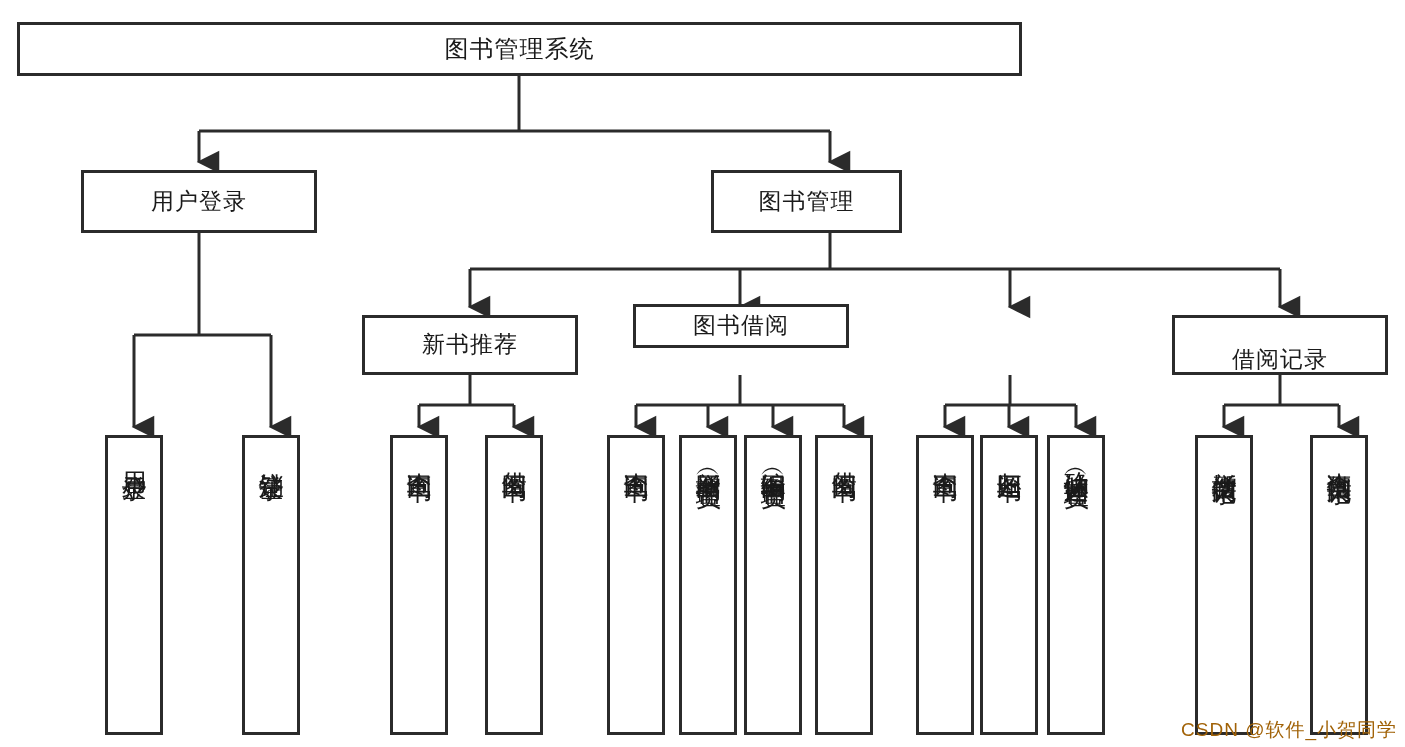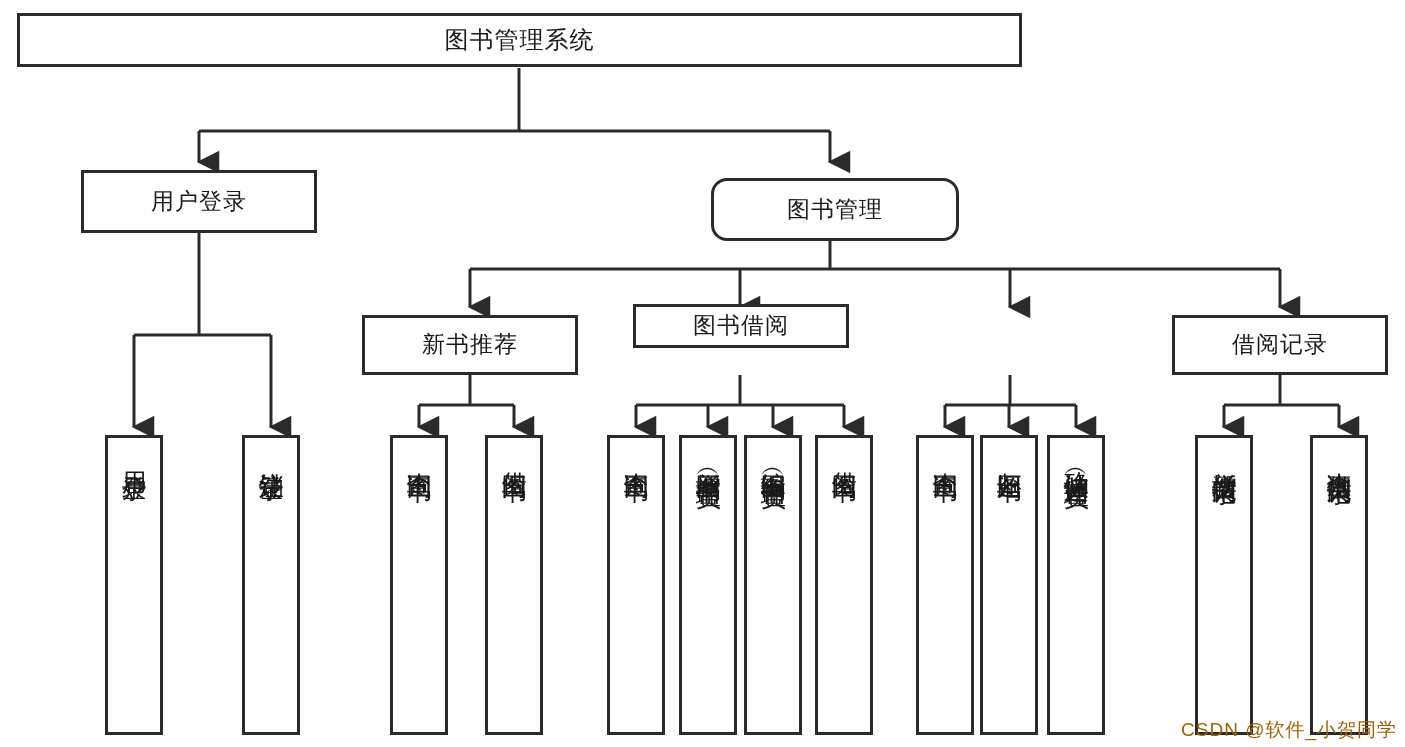--- a/index.html
+++ b/index.html
@@ -122,38 +122,38 @@
       <path d="M 1009 405 L 1009 427" marker-end="url(#arrow)"></path>
       <path d="M 1076 405 L 1076 427" marker-end="url(#arrow)"></path>
 
       <path d="M 1280 375 L 1280 405"></path>
       <path d="M 1224 405 L 1339 405"></path>
       <path d="M 1224 405 L 1224 427" marker-end="url(#arrow)"></path>
       <path d="M 1339 405 L 1339 427" marker-end="url(#arrow)"></path>
     </g>
   </svg>
 
-  <div class="node horiz root" style="left:17px; top:13px; width:1005px; height:54px;">
+  <div class="node horiz root" style="left:17px; top:22px; width:1005px; height:54px;">
     <span>图书管理系统</span>
   </div>
 
   <div class="node horiz" style="left:81px; top:170px; width:236px; height:63px;">
     <span>用户登录</span>
   </div>
-  <div class="node horiz" style="left:711px; top:178px; width:248px; height:63px;border-radius:16px;">
+  <div class="node horiz" style="left:711px; top:170px; width:191px; height:63px;">
     <span>图书管理</span>
   </div>
 
   <div class="node horiz" style="left:362px; top:315px; width:216px; height:60px;">
     <span>新书推荐</span>
   </div>
   <div class="node horiz" style="left:633px; top:304px; width:216px; height:44px;align-items:center;">
     <span>图书借阅</span>
   </div>
-  <div class="node horiz" style="left:1172px; top:315px; width:216px; height:60px;">
+  <div class="node horiz" style="left:1172px; top:315px; width:216px; height:60px;align-items:flex-end;">
     <span>借阅记录</span>
   </div>
 
   <div class="node leaf" style="left:105px; top:435px; width:58px; height:300px;">
     <span class="vtext">用户登录</span>
   </div>
   <div class="node leaf" style="left:242px; top:435px; width:58px; height:300px;">
     <span class="vtext">注销登录</span>
   </div>
 

